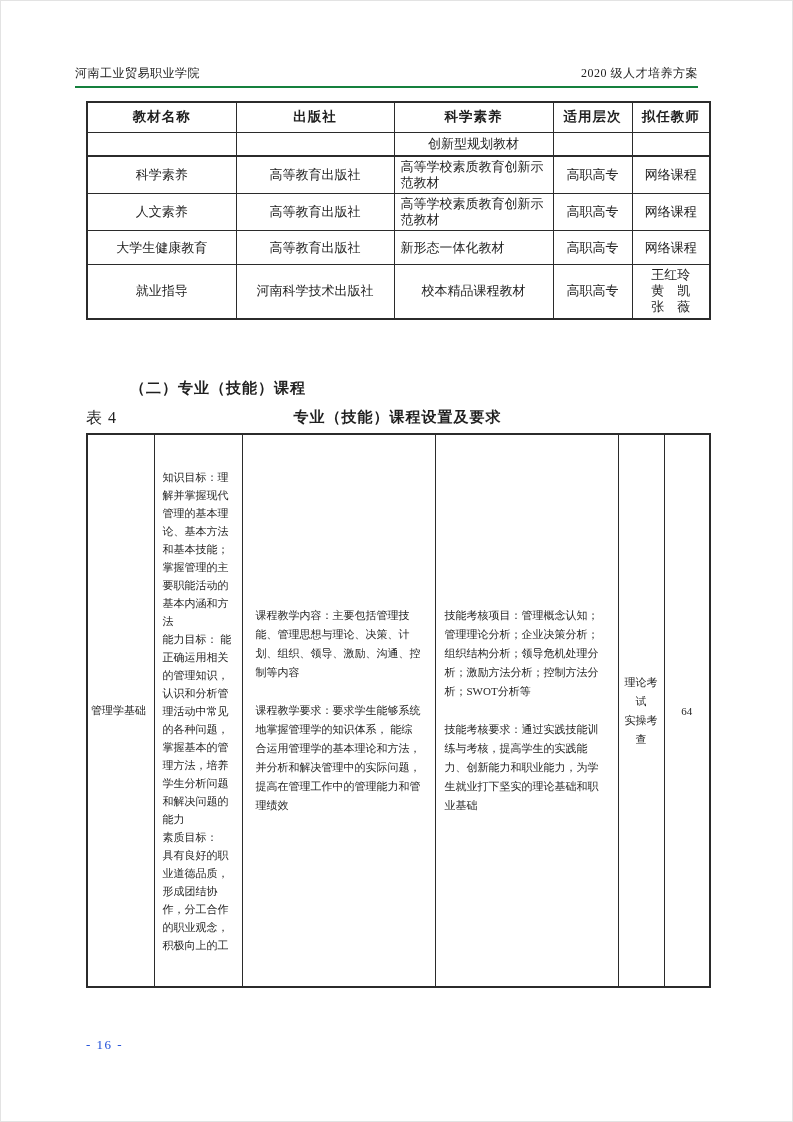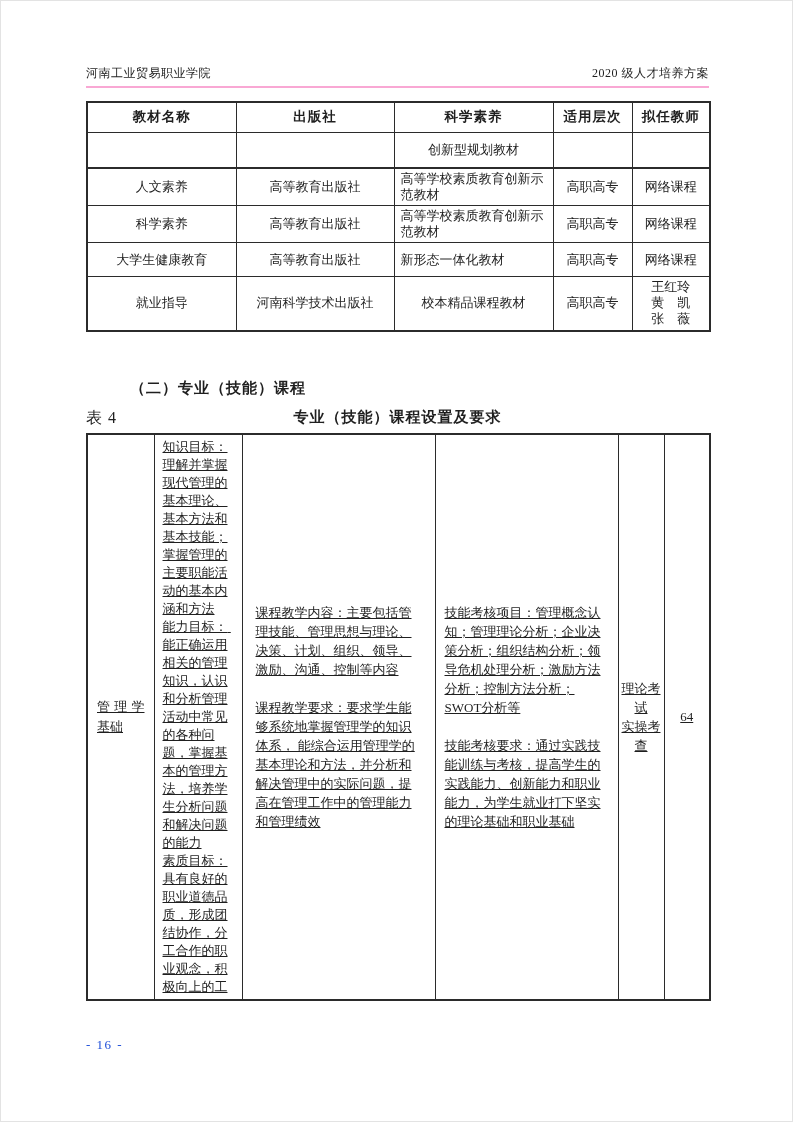--- a/index.html
+++ b/index.html
@@ -10,43 +10,43 @@
     margin:0 auto;
     background:#ffffff;
     border:1px solid #e3e3e3;
     font-family:"Liberation Serif","DejaVu Serif",serif;
     color:#1f1f1f;
     overflow:hidden;
   }
 
   
   .page-header {
-    position:absolute; left:85px; top:64px; width:623px;
+    position:absolute; left:74px; top:64px; width:623px;
     display:flex; justify-content:space-between; align-items:flex-end;
     font-size:12px; line-height:16px;
-    border-bottom:2px solid #f9a8d4;
+    border-bottom:2px solid #15803d;
     padding-bottom:5px;
     letter-spacing:0.5px;
   }
 
   
   table { border-collapse:collapse; table-layout:fixed; width:623px; background:#fff; }
   th, td { border:1px solid #2b2b2b; overflow:hidden; }
   table { border:2px solid #2b2b2b; }
   th { font-weight:bold; text-align:center; vertical-align:middle; }
 
   
   .table1 { position:absolute; left:85px; top:100px;padding-left:29px; }
   .table1 th { height:30px; font-size:13.5px; letter-spacing:1px; }
   .table1 td {
     font-size:13px; line-height:16px;
     text-align:center; vertical-align:middle;
     padding:2px 6px;
   }
-  .table1 .r-cont { height:36px; }
+  .table1 .r-cont { height:24px; }
   .table1 .r-cont td { border-bottom-width:2px; line-height:14px; padding:0 6px; }
   .table1 .r-std  { height:37px; }
   .table1 .r-med  { height:34px; }
   .table1 .r-tall { height:54px; }
   .table1 .ta-left { text-align:left; }
   .table1 .pre { white-space:pre-line; }
 
   
   .section-heading {
     position:absolute; left:129px; top:378px;
@@ -61,22 +61,22 @@
     font-size:15px; font-weight:bold; letter-spacing:1px;
   }
 
   
   .table2 { position:absolute; left:85px; top:432px; }
   .table2 th {
     height:38px; font-size:13.5px; letter-spacing:0.5px;
     white-space:pre-line; line-height:17px; padding:0 2px;
   }
   .table2 .t2-body { height:553px; }
-  .table2 td { font-size:13px; vertical-align:middle;text-decoration:underline; }
-  .cell-course { text-align:justify; text-align-last:left; padding:0 9px; line-height:20px; }
+  .table2 td { font-size:11px; vertical-align:middle; }
+  .cell-course { text-align:justify; text-align-last:left; padding:0 3px; line-height:25px; }
   .cell-obj    { vertical-align:top; text-align:left; white-space:pre-wrap; padding:3px 8px; line-height:18px; }
   .cell-teach  { text-align:left; white-space:pre-wrap; padding:0 13px; line-height:19px; }
   .cell-assess { text-align:left; white-space:pre-wrap; padding:0 9px;  line-height:19px; }
   .cell-method { text-align:center; white-space:pre-line; padding:0 3px; line-height:19px; }
   .cell-hours  { text-align:center; }
 
   
   .page-footer {
     position:absolute; left:85px; top:1036px;
     font-size:13px; letter-spacing:1.5px; color:#1d4ed8;
@@ -109,28 +109,28 @@
       <th>拟任教师</th>
     </tr>
     <tr class="r-cont">
       <td></td>
       <td></td>
       <td>创新型规划教材</td>
       <td></td>
       <td></td>
     </tr>
     <tr class="r-std">
-      <td>人文素养</td>
+      <td>科学素养</td>
       <td>高等教育出版社</td>
       <td class="ta-left">高等学校素质教育创新示范教材</td>
       <td>高职高专</td>
       <td>网络课程</td>
     </tr>
     <tr class="r-std">
-      <td>科学素养</td>
+      <td>人文素养</td>
       <td>高等教育出版社</td>
       <td class="ta-left">高等学校素质教育创新示范教材</td>
       <td>高职高专</td>
       <td>网络课程</td>
     </tr>
     <tr class="r-med">
       <td>大学生健康教育</td>
       <td>高等教育出版社</td>
       <td class="ta-left">新形态一体化教材</td>
       <td>高职高专</td>

